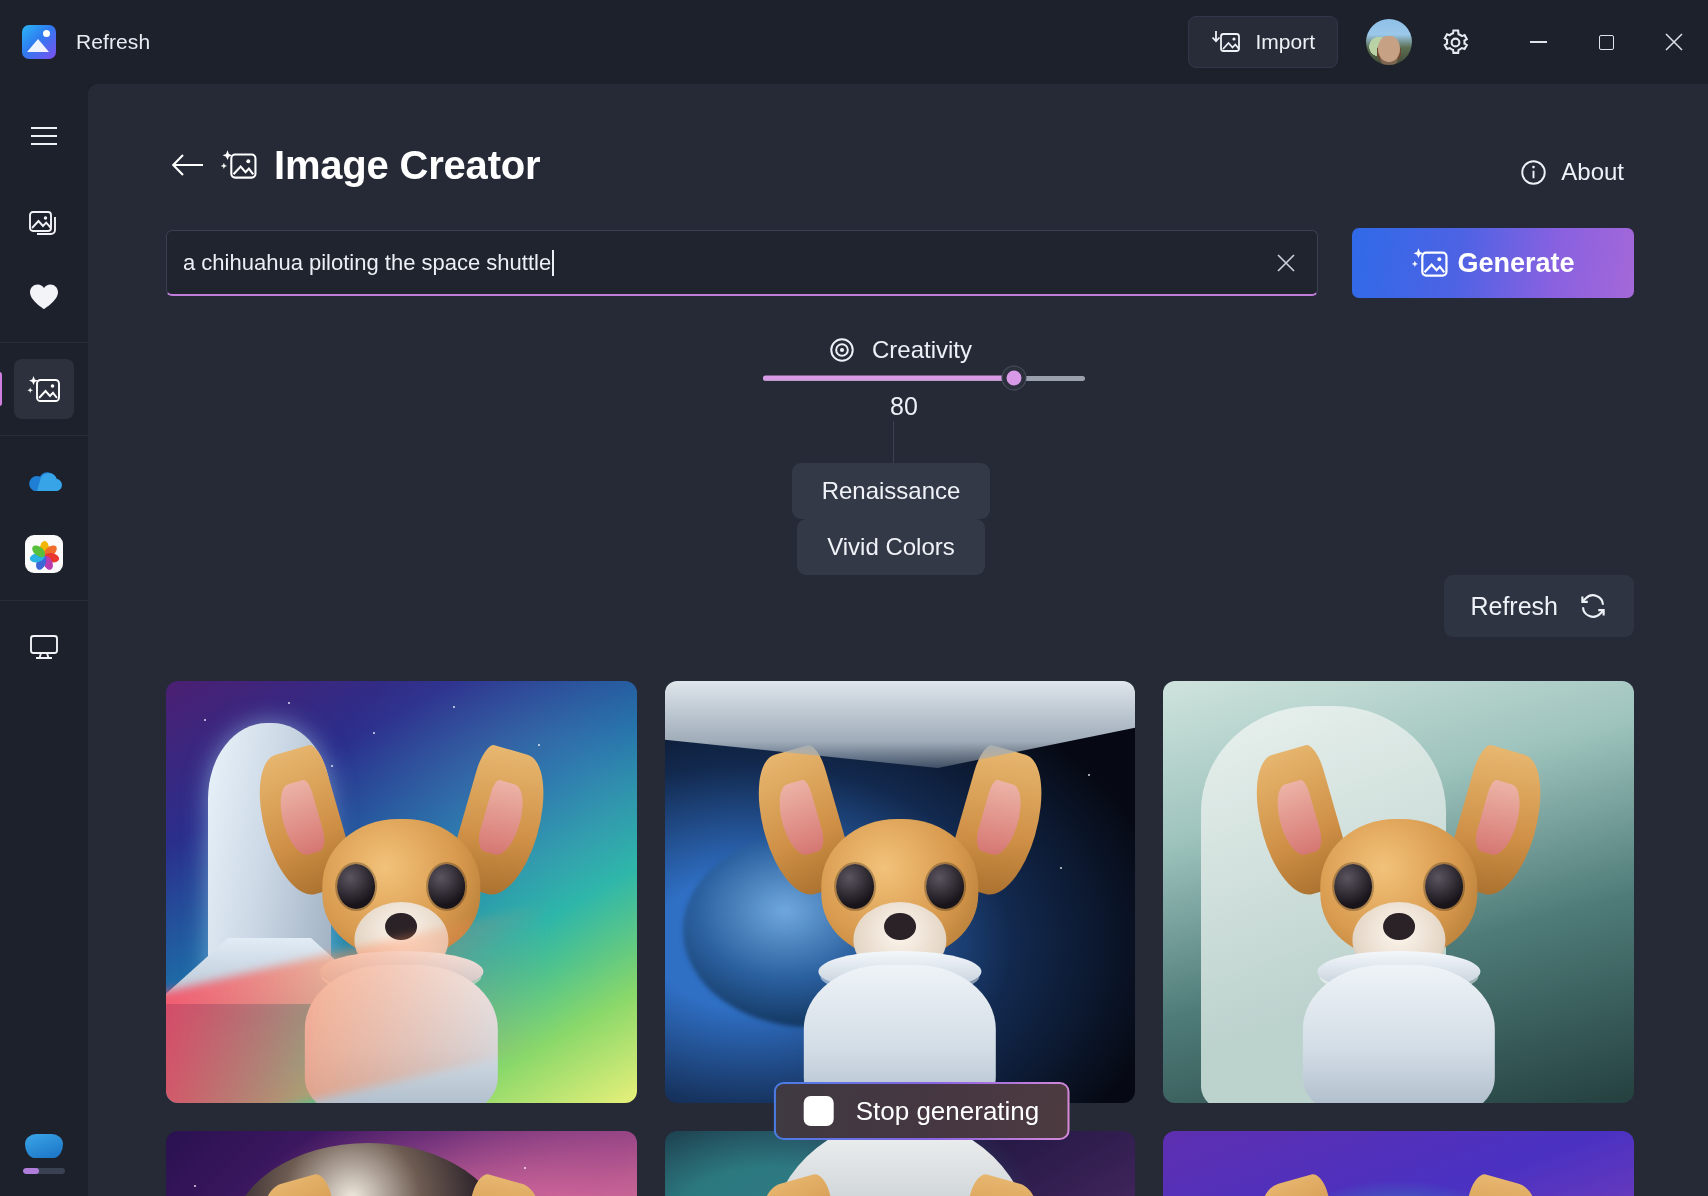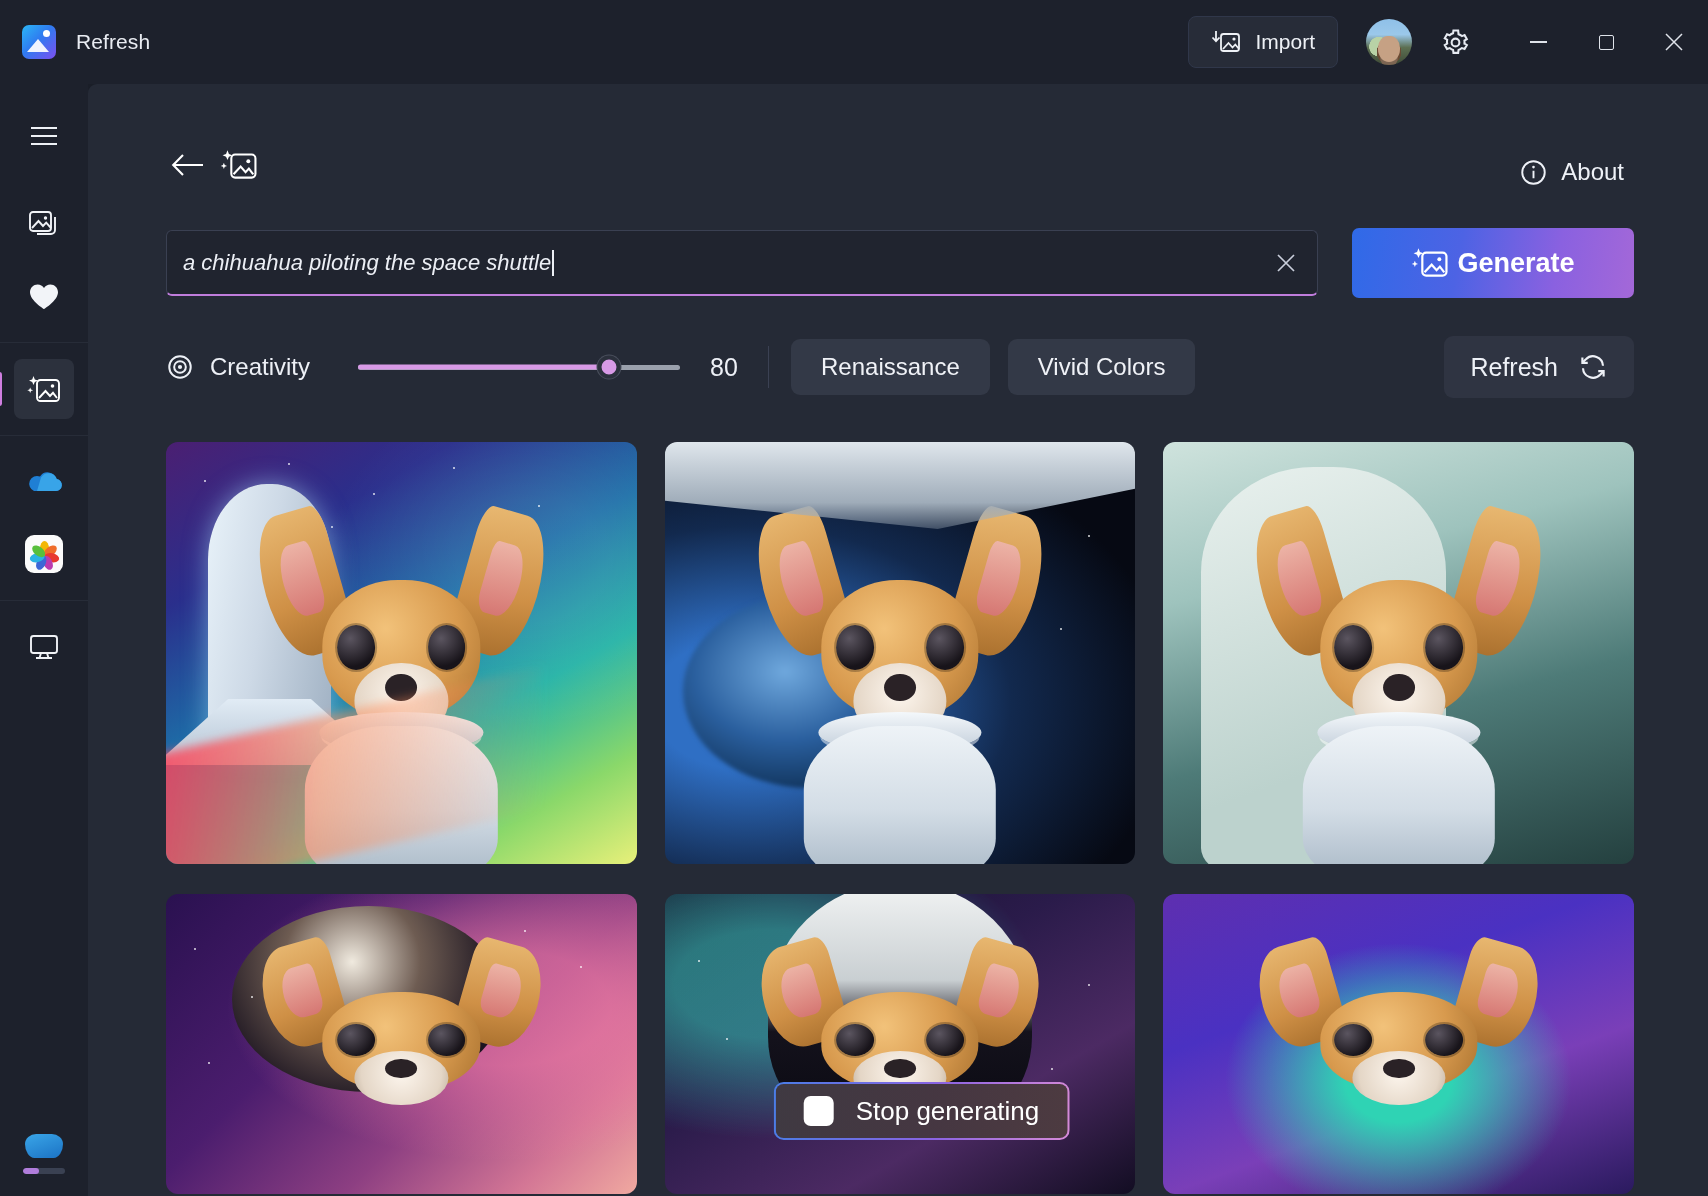--- a/index.html
+++ b/index.html
@@ -166,40 +166,39 @@
   .prompt-row { display: flex; align-items: center; margin-top: 34px; gap: 34px; }
   .prompt-box {
     flex: 1; height: 66px; background: #20242f;
     border: 1px solid #3a4052; border-bottom: 2px solid #c07ddc;
     border-radius: 6px; display: flex; align-items: center;
     padding: 0 8px 0 16px; position: relative;
   }
   .prompt-text {
     flex: 1; color: #eceff5; font-size: 22px; white-space: nowrap; overflow: hidden;
     position: relative;
-    font-style: italic;
   }
   .caret {
     display: inline-block; width: 1.5px; height: 26px; background: #eceff5;
     vertical-align: -6px; margin-left: 1px;
   }
   .clear-x {
     width: 46px; height: 46px; display: flex; align-items: center; justify-content: center;
     color: #c9cedb; cursor: pointer; border-radius: 5px;
   }
   .generate-btn {
     width: 282px; height: 70px; border-radius: 7px;
     background: linear-gradient(100deg, #2f6ae8 0%, #4d63e4 38%, #8a61e0 72%, #a468d8 100%);
     display: flex; align-items: center; justify-content: center; gap: 8px;
     color: #fff; font-size: 27px; font-weight: bold; cursor: pointer;
     flex: 0 0 auto;
   }
 
   
-  .controls-row { display: flex; align-items: center; margin-top: 38px; }
+  .controls-row { display: flex; align-items: center; margin-top: 38px; flex-direction: column; }
   .creativity-label { display: flex; align-items: center; gap: 16px; color: #edf0f6; font-size: 24px; }
   .slider-wrap {
     margin-left: 48px; width: 322px; height: 28px; display: flex; align-items: center;
     position: relative; cursor: pointer;
   }
   .slider-track { width: 100%; height: 5px; border-radius: 3px; background: #9aa0ac; }
   .slider-fill {
     position: absolute; left: 0; top: 50%; transform: translateY(-50%);
     height: 5px; border-radius: 3px; background: #d89ae6; width: 78%;
   }
@@ -514,20 +513,21 @@
           </div>
           <span class="title-ico">
             <svg width="38" height="34" viewBox="0 0 34 31" fill="none" stroke="#ffffff" stroke-width="1.9">
               <rect x="10" y="6" width="22" height="21" rx="3.5"></rect>
               <path d="M12 24l6.5-7 4.5 5 3-3.2L30 24"></path>
               <circle cx="25.5" cy="12" r="1.8" fill="#fff" stroke="none"></circle>
               <path d="M6.5 2l1.3 3.4L11 6.6l-3.2 1.3L6.5 11 5.2 7.9 2 6.6l3.2-1.2z" fill="#fff" stroke="none"></path>
               <path d="M3.2 13.5l.8 2 2.1.8-2.1.8-.8 2-.8-2-2.1-.8 2.1-.8z" fill="#fff" stroke="none"></path>
             </svg>
           </span>
+          <div class="page-title">Image Creator</div>
 
           <div class="about">
             <span>
               <svg width="27" height="27" viewBox="0 0 24 24" fill="none" stroke="#eef1f7" stroke-width="1.7">
                 <circle cx="12" cy="12" r="10"></circle>
                 <path d="M12 10.5v6.5"></path>
                 <circle cx="12" cy="7.2" r="1.15" fill="#eef1f7" stroke="none"></circle>
               </svg>
             </span>
             <span>About</span>

